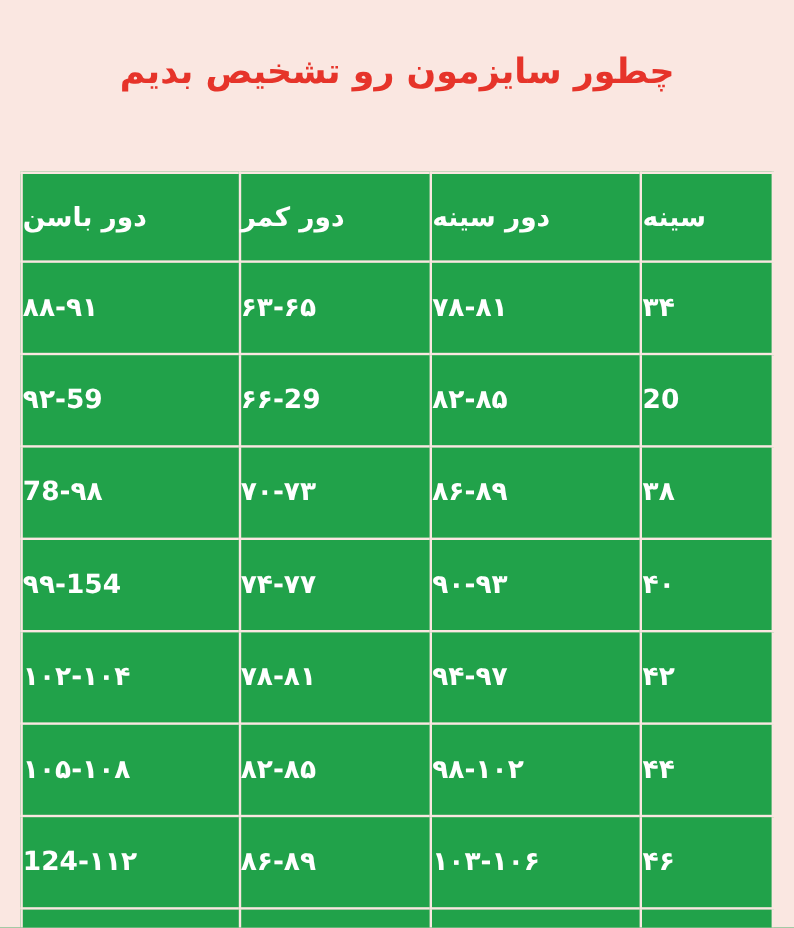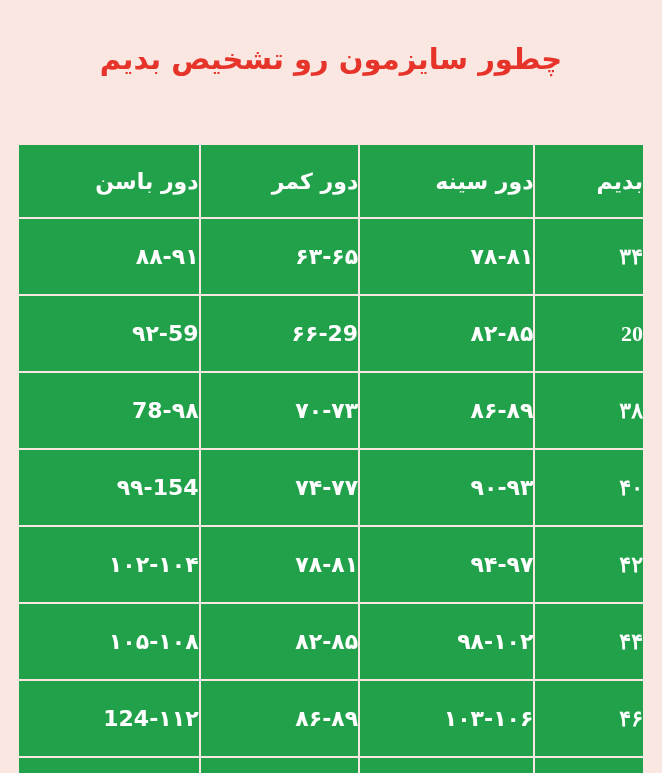--- a/index.html
+++ b/index.html
@@ -39,35 +39,34 @@
   table.size-table {
     width: 100%;
     border-collapse: collapse;
     background: #21a24a;
     table-layout: fixed;
   }
   table.size-table th,
   table.size-table td {
     border: 2px solid #fae7e1;
     color: #ffffff;
-    text-align: right;
+    text-align: left;
     font-size: 22px;
     font-weight: bold;
     height: 75px;
     padding: 0;
     vertical-align: middle;
     direction: rtl;
   }
   table.size-table th {
     font-size: 22px;
     height: 72px;
   }
   table.size-table td.size-col {
     font-size: 22px;
-    font-family: Liberation Serif, serif;
   }
   col.c-size { width: 17.5%; }
   col.c-bust { width: 28%; }
   col.c-waist { width: 25.5%; }
   col.c-hip { width: 29%; }
 </style>
 </head>
 <body>
 
 <div class="page">
@@ -77,21 +76,21 @@
   <div class="table-wrap">
     <table class="size-table">
       <colgroup>
         <col class="c-size">
         <col class="c-bust">
         <col class="c-waist">
         <col class="c-hip">
       </colgroup>
       <thead>
         <tr>
-          <th>بدیم</th>
+          <th>سینه</th>
           <th>دور سینه</th>
           <th>دور کمر</th>
           <th>دور باسن</th>
         </tr>
       </thead>
       <tbody>
         <tr>
           <td class="size-col">۳۴</td>
           <td>۷۸-۸۱</td>
           <td>۶۳-۶۵</td>

